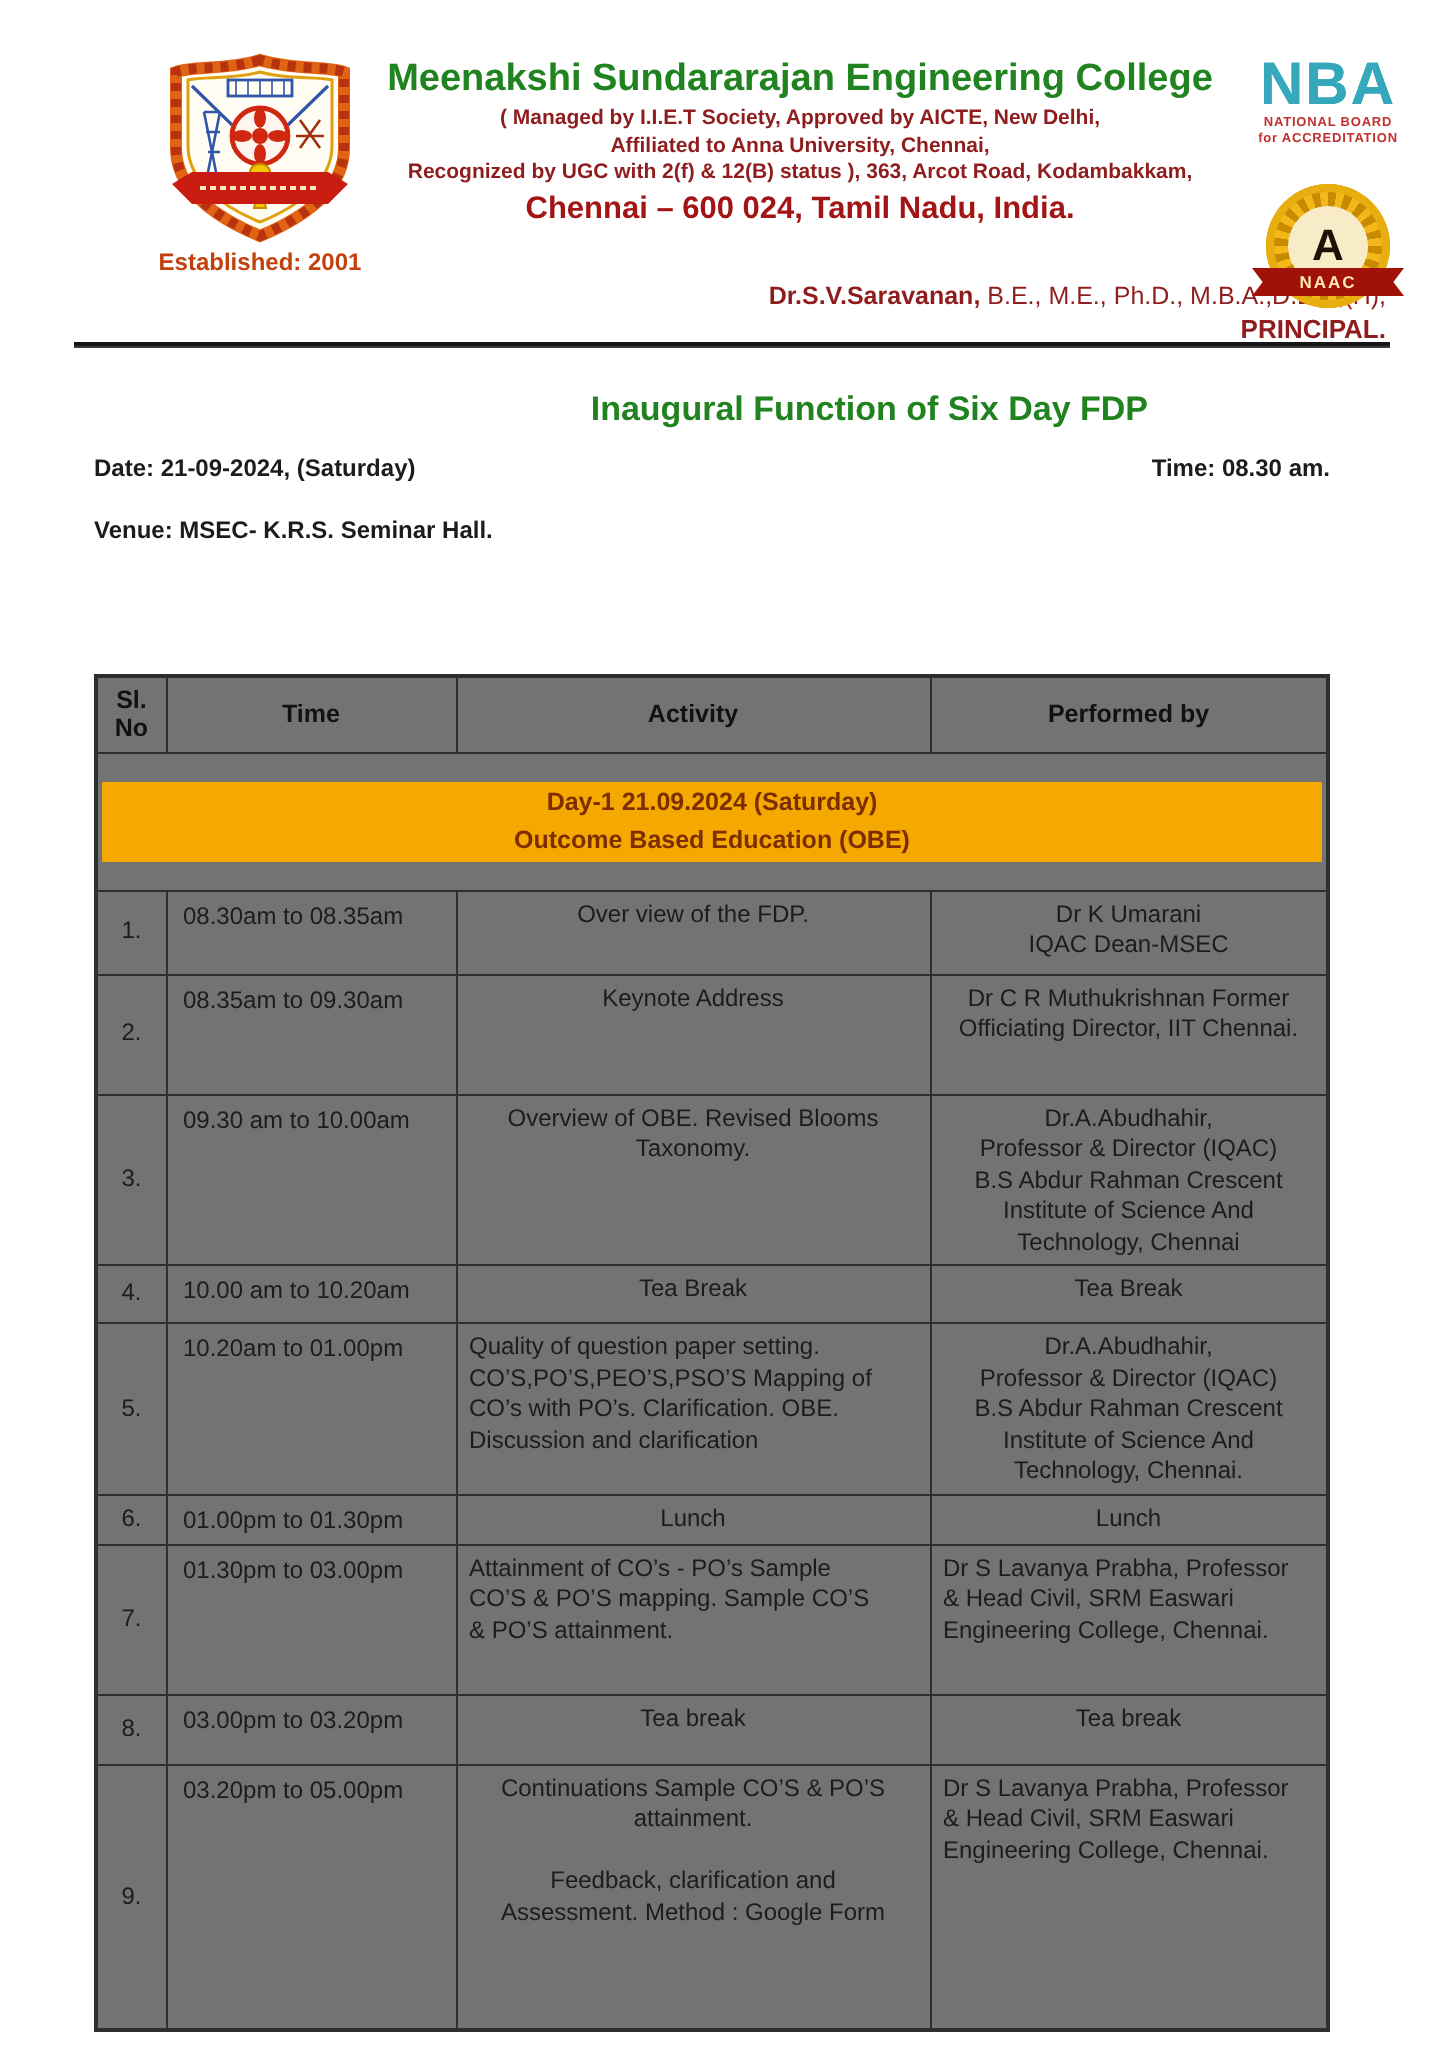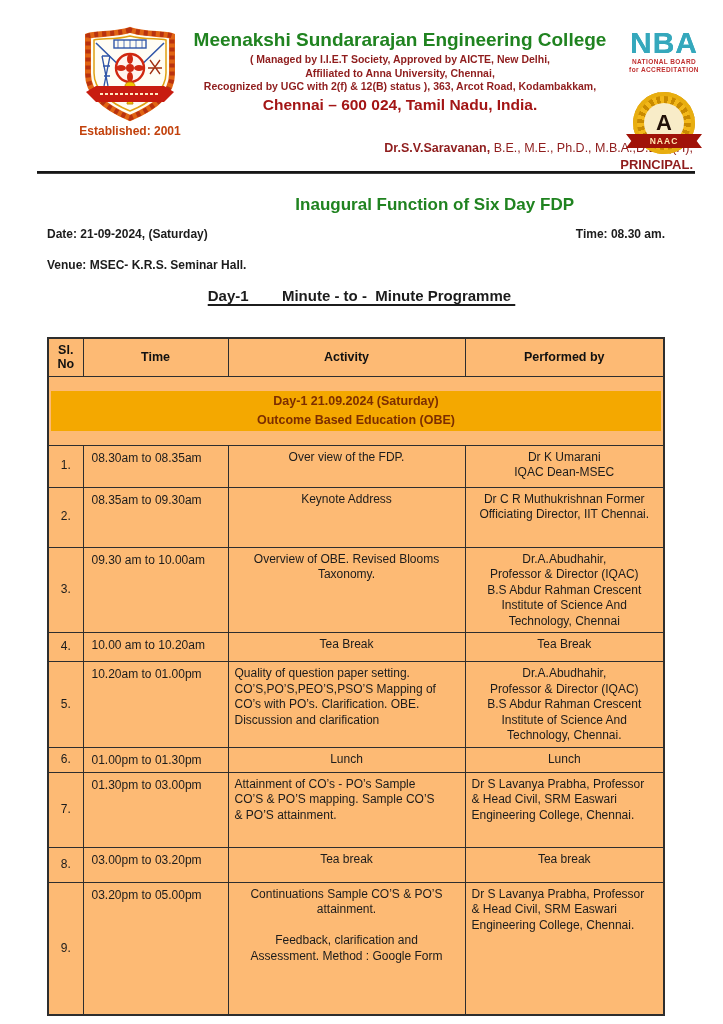--- a/index.html
+++ b/index.html
@@ -51,21 +51,21 @@
   .date-row{position:absolute;top:227px;left:47px;width:618px;display:flex;
     justify-content:space-between;font-size:12px;font-weight:700;}
   .venue-row{position:absolute;top:258px;left:47px;font-size:12px;font-weight:700;}
   .programme-heading{position:absolute;top:287px;left:0;width:723px;text-align:center;
     font-size:15px;font-weight:700;white-space:pre;
     text-decoration:underline;text-decoration-thickness:1.5px;text-underline-offset:3px;}
 
   
   .tbl-wrap{position:absolute;top:337px;left:47px;}
   table{border-collapse:collapse;table-layout:fixed;width:616px;border:2px solid var(--border);
-    background:#fdba74;}
+    background:#737373;}
   th,td{border:1px solid var(--border);font-size:12px;}
   thead th{font-size:12.5px;font-weight:700;text-align:center;vertical-align:middle;
     line-height:14px;padding:3px 2px;height:38px;color:#111;}
   .banner-td{padding:0;height:44px;vertical-align:middle;}
   .banner{margin:14px 2px;background:var(--banner-bg);color:var(--banner-text);
     font-weight:700;font-size:12.5px;text-align:center;line-height:19px;padding:1px 0;}
   tbody td{padding:3px 6px;line-height:15.5px;vertical-align:top;color:#1c1c1c;}
   td.c-no{text-align:center;vertical-align:middle;padding:2px 1px;}
   td.c-time{text-align:left;padding-left:8px;padding-top:5px;}
   td.c-act,td.c-perf{text-align:center;padding-top:4px;}
@@ -138,21 +138,20 @@
   </div>
 
   <div class="double-rule"></div>
 
   <div class="event-title">Inaugural Function of Six Day FDP</div>
   <div class="date-row">
     <span>Date: 21-09-2024, (Saturday)</span>
     <span>Time: 08.30 am.</span>
   </div>
   <div class="venue-row">Venue: MSEC- K.R.S. Seminar Hall.</div>
-  <div class="programme-heading">Day-1        Minute - to -  Minute Programme </div>
 
   <div class="tbl-wrap">
     <table id="programme-table">
       <colgroup>
         <col style="width:35px">
           <col style="width:145px">
           <col style="width:237px">
           <col style="width:199px">
       </colgroup>
       <thead>

